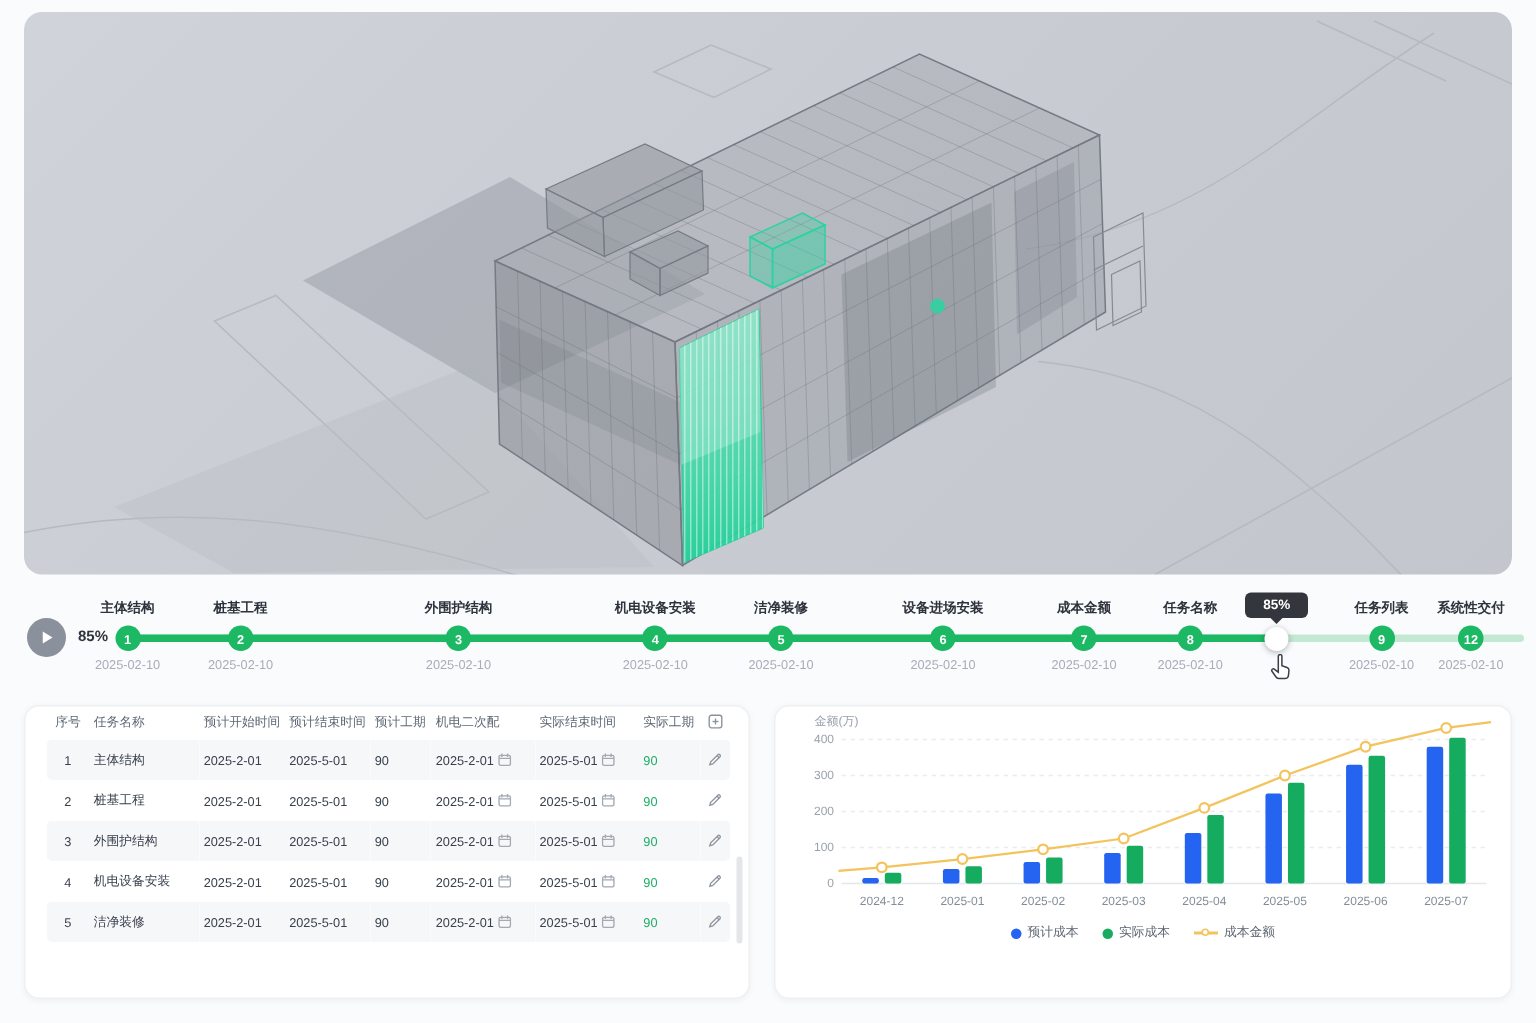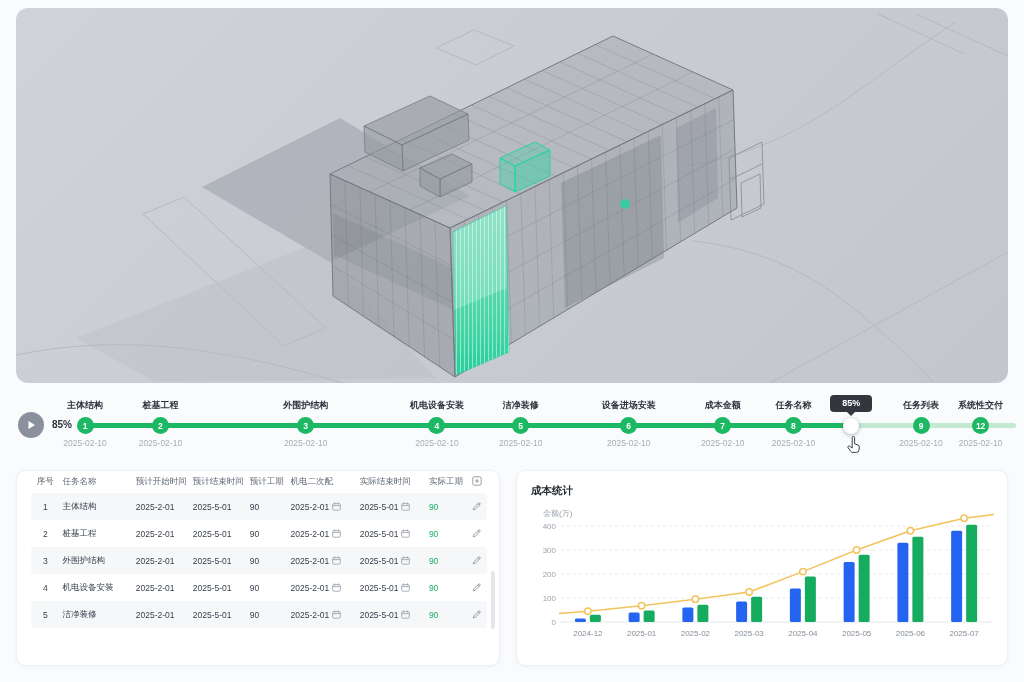--- a/index.html
+++ b/index.html
@@ -405,21 +405,20 @@
             <td class="c"><svg width="10" height="10" viewBox="0 0 10 10">
   <path d="M1.2 8.8 L1.8 6.9 L6.6 2.1 a1 1 0 0 1 1.4 1.4 L3.2 8.3 Z M6 2.7 l1.4 1.4" fill="none" stroke="#8e959f" stroke-width="0.9"></path>
               </svg></td>
           </tr>
         </tbody>
     </table>
     <div class="scrollbar"></div>
   </section>
 
   <section class="card cost-card">
-    <h3>成本统计</h3>
     <div class="chart-wrap">
       <svg id="cost-svg" width="464" height="138" viewBox="0 0 464 138">
           <text x="12" y="12" font-size="8" fill="#9aa2ac">金额(万)</text>
           <line x1="30" y1="118" x2="460" y2="118" stroke="#e3e6ea" stroke-width="1" stroke-dasharray="none"></line>
           <text x="25" y="120.5" font-size="8" fill="#9aa2ac" text-anchor="end">0</text>
           <line x1="30" y1="94" x2="460" y2="94" stroke="#eaecef" stroke-width="1" stroke-dasharray="3 3"></line>
           <text x="25" y="96.5" font-size="8" fill="#9aa2ac" text-anchor="end">100</text>
           <line x1="30" y1="70" x2="460" y2="70" stroke="#eaecef" stroke-width="1" stroke-dasharray="3 3"></line>
           <text x="25" y="72.5" font-size="8" fill="#9aa2ac" text-anchor="end">200</text>
           <line x1="30" y1="46" x2="460" y2="46" stroke="#eaecef" stroke-width="1" stroke-dasharray="3 3"></line>
@@ -453,16 +452,33 @@
           <polyline points="28,109.6 56.875,107.2 110.625,101.68 164.375,95.2 218.125,88 271.875,67.6 325.625,46 379.375,26.799999999999997 433.125,14.320000000000007 463,10.480000000000004" fill="none" stroke="#f3c35c" stroke-width="1.5"></polyline>
           <circle cx="56.875" cy="107.2" r="3.2" fill="#fff" stroke="#f3c35c" stroke-width="1.5"></circle>
           <circle cx="110.625" cy="101.68" r="3.2" fill="#fff" stroke="#f3c35c" stroke-width="1.5"></circle>
           <circle cx="164.375" cy="95.2" r="3.2" fill="#fff" stroke="#f3c35c" stroke-width="1.5"></circle>
           <circle cx="218.125" cy="88" r="3.2" fill="#fff" stroke="#f3c35c" stroke-width="1.5"></circle>
           <circle cx="271.875" cy="67.6" r="3.2" fill="#fff" stroke="#f3c35c" stroke-width="1.5"></circle>
           <circle cx="325.625" cy="46" r="3.2" fill="#fff" stroke="#f3c35c" stroke-width="1.5"></circle>
           <circle cx="379.375" cy="26.799999999999997" r="3.2" fill="#fff" stroke="#f3c35c" stroke-width="1.5"></circle>
           <circle cx="433.125" cy="14.320000000000007" r="3.2" fill="#fff" stroke="#f3c35c" stroke-width="1.5"></circle>
         </svg>
+      <div class="legend" id="cost-legend">
+          <div class="legend-item">
+            <span class="dot" style="background:#2564f0"></span>
+            <span>预计成本</span>
+          </div>
+          <div class="legend-item">
+            <span class="dot" style="background:#16ac5f"></span>
+            <span>实际成本</span>
+          </div>
+          <div class="legend-item">
+            <span class="line-marker">
+           <span class="bar" style="background:#f3c35c"></span>
+           <span class="ring" style="border-color:#f3c35c"></span>
+            </span>
+            <span>成本金额</span>
+          </div>
+        </div>
     </div>
   </section>
 
 </div>
 
 </body></html>

